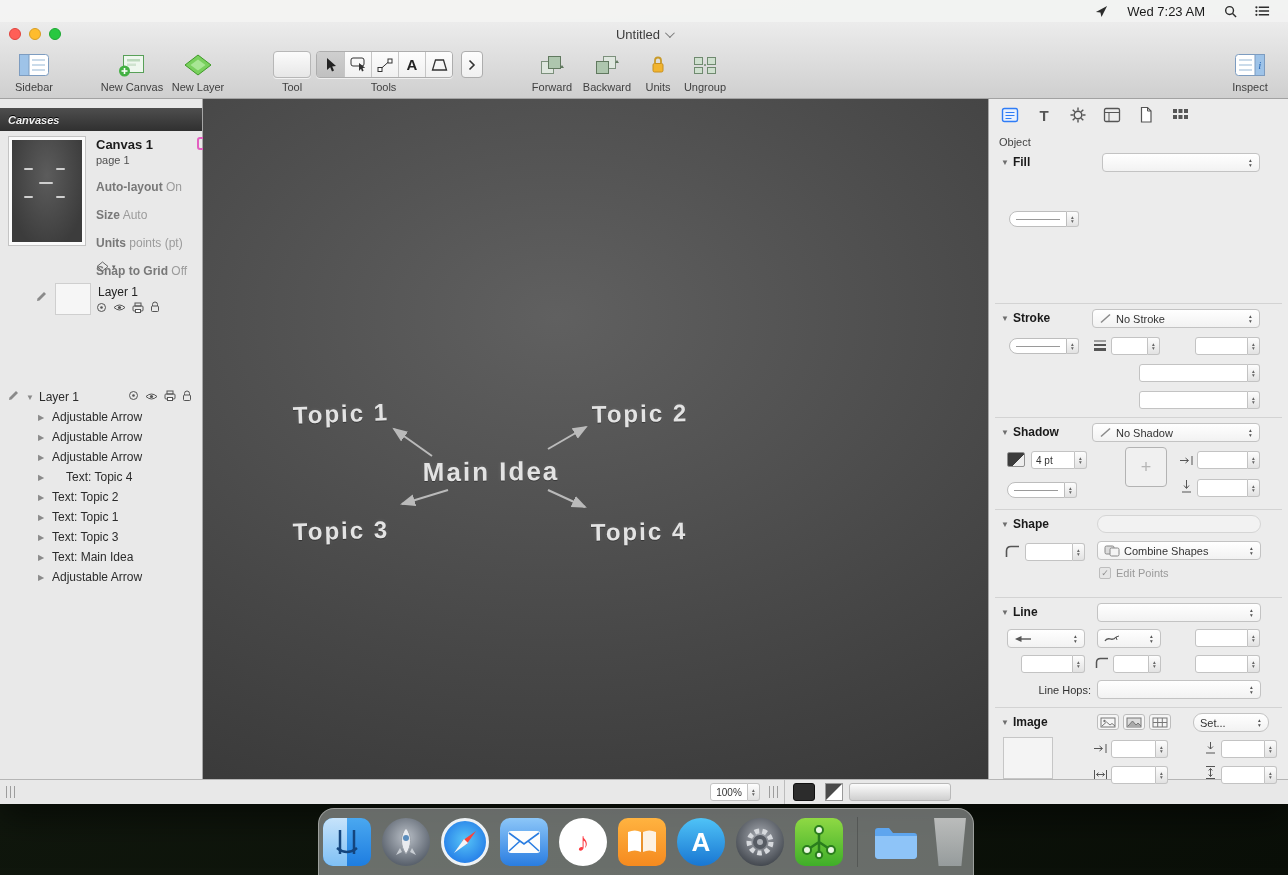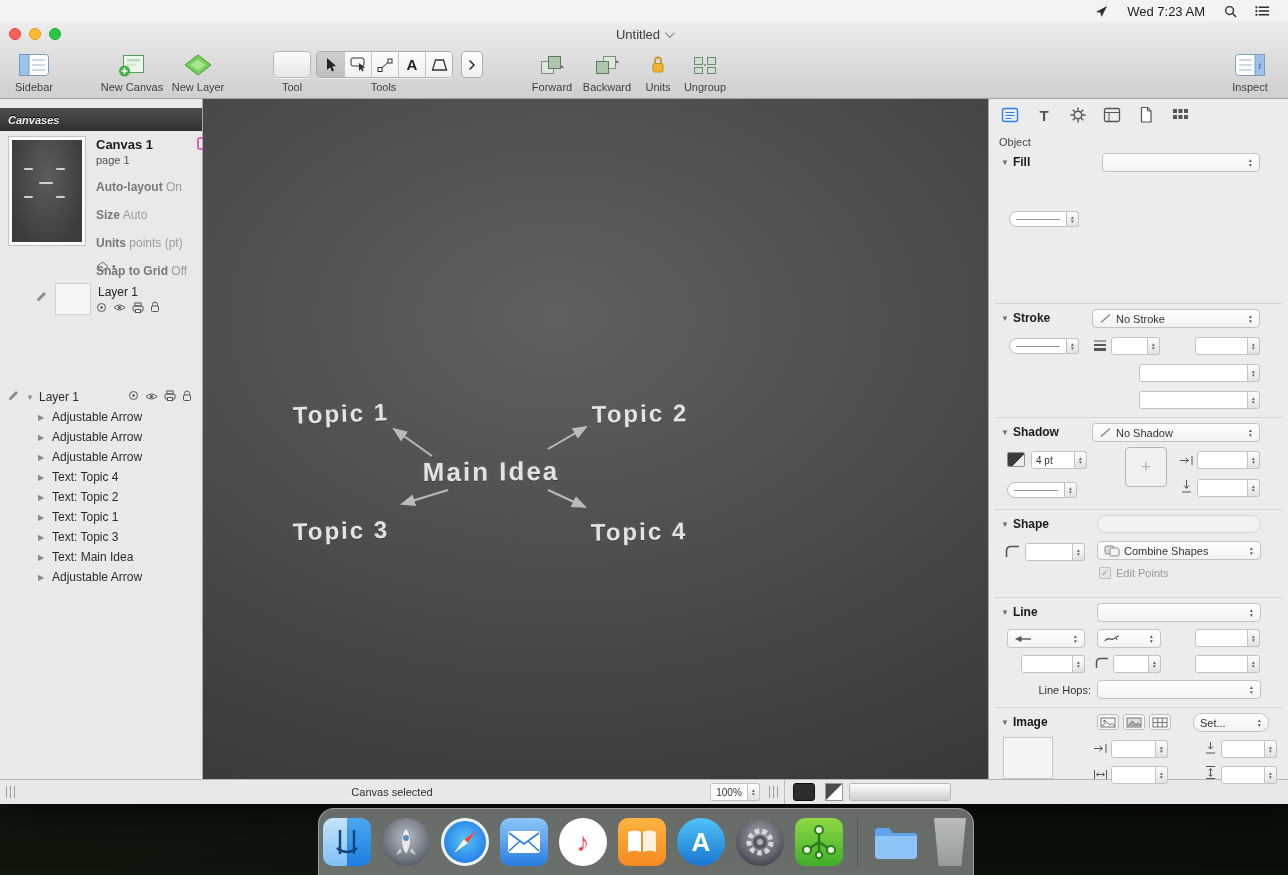--- a/index.html
+++ b/index.html
@@ -462,21 +462,21 @@
               <span style="margin-left:6px;">Adjustable Arrow</span>
             </div>
           <div class="trow">
               <span style="width:36px;"></span>
               <span class="dis">▶</span>
               <span style="margin-left:6px;">Adjustable Arrow</span>
             </div>
           <div class="trow">
               <span style="width:36px;"></span>
               <span class="dis">▶</span>
-              <span style="margin-left:6px;">Text: Topic 4</span>
+              <span style="margin-left:20px;">Text: Topic 4</span>
             </div>
           <div class="trow">
               <span style="width:36px;"></span>
               <span class="dis">▶</span>
               <span style="margin-left:6px;">Text: Topic 2</span>
             </div>
           <div class="trow">
               <span style="width:36px;"></span>
               <span class="dis">▶</span>
               <span style="margin-left:6px;">Text: Topic 1</span>
@@ -890,21 +890,20 @@
               <span>▴</span>
               <span>▾</span>
             </span>
           </div>
       </div>
     </div>
 
     <div class="statusbar">
       <div class="statusmid">
         <span class="grip" style="left:6px;"></span>
-        <span class="stattext">Canvas selected</span>
         <span class="zoom">
           <span class="zoomf">100%</span>
           <span class="stp">
               <span>▴</span>
               <span>▾</span>
             </span>
         </span>
         <span class="grip" style="right:6px;"></span>
       </div>
       <div class="statusright">

